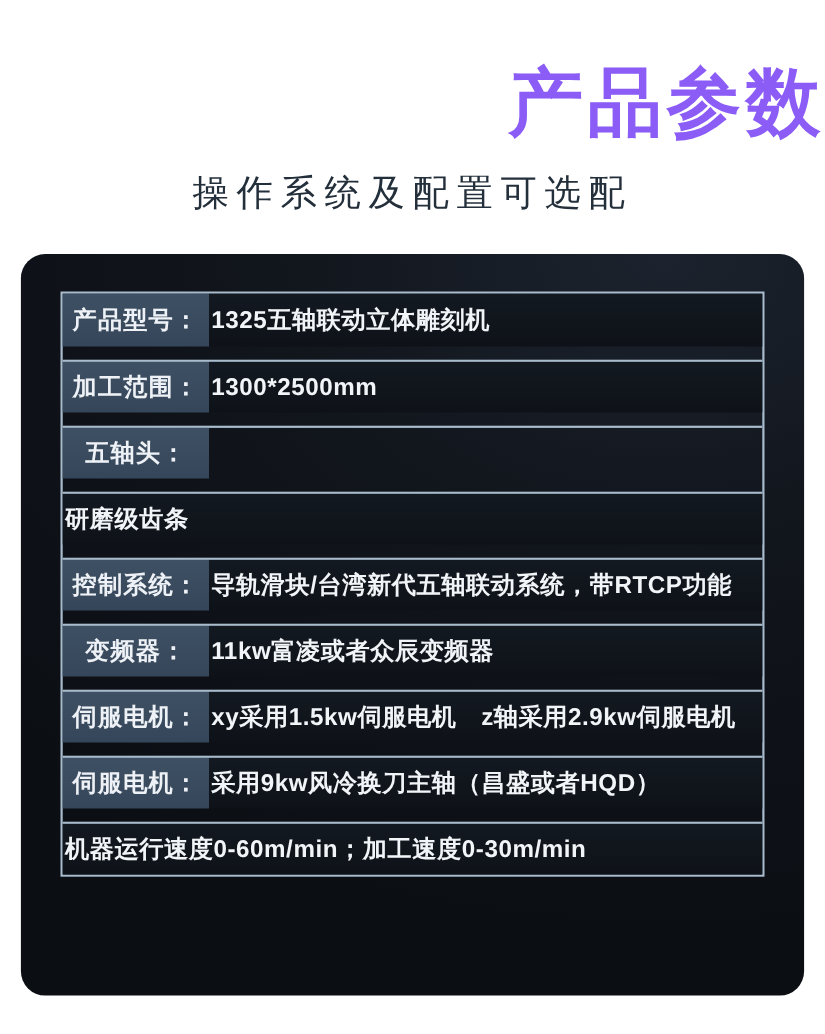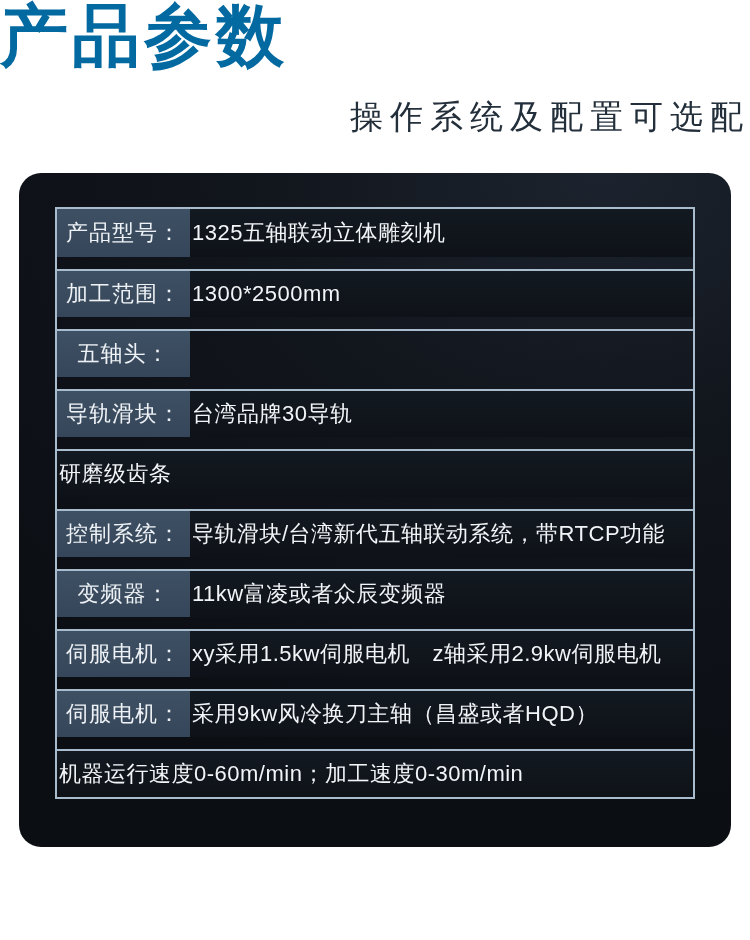--- a/index.html
+++ b/index.html
@@ -5,30 +5,31 @@
   * { margin: 0; padding: 0; box-sizing: border-box; }
   html, body {
     width: 750px; height: 940px;
     background: #ffffff;
     font-family: "Liberation Sans", "DejaVu Sans", sans-serif;
     overflow: hidden;
   }
   .page { width: 750px; height: 940px; position: relative; }
 
   .page-title {
-    text-align: left;
+    margin-top: 58px;
+    text-align: right;
     font-size: 68px;
     line-height: 1.05;
     font-weight: bold;
     letter-spacing: 4px;
-    color: #0369a1;
+    color: #8b5cf6;
   }
   .page-subtitle {
     margin-top: 27px;
-    text-align: right;
+    text-align: center;
     font-size: 33px;
     line-height: 1.15;
     font-weight: 400;
     letter-spacing: 7px;
     color: #232f3a;
   }
 
   .spec-panel {
     margin: 37px auto 0;
     width: 712px;
@@ -38,20 +39,21 @@
     padding: 34px 36px 40px;
   }
 
   .spec-table {
     width: 640px;
     border: 2px solid #a9bccd;
   }
   .spec-row {
     display: flex;
     height: 48px;
+    font-weight: bold;
   }
   .spec-row + .spec-row {
     border-top: 2px solid #a9bccd;
     margin-top: 12px;
   }
   .row-label {
     width: 133px;
     flex: 0 0 133px;
     background: linear-gradient(180deg, #3e5063, #36465a);
     color: #eef2f6;
@@ -90,24 +92,20 @@
     <div class="row-value">1325五轴联动立体雕刻机</div>
   </div>
         <div class="spec-row">
     <div class="row-label">加工范围：</div>
     <div class="row-value">1300*2500mm</div>
   </div>
         <div class="spec-row">
     <div class="row-label">五轴头：</div>
   </div>
         <div class="spec-row">
-    <div class="row-label">导轨滑块：</div>
-    <div class="row-value">台湾品牌30导轨</div>
-  </div>
-        <div class="spec-row">
     <div class="row-value">研磨级齿条</div>
   </div>
         <div class="spec-row">
     <div class="row-label">控制系统：</div>
     <div class="row-value">导轨滑块/台湾新代五轴联动系统，带RTCP功能</div>
   </div>
         <div class="spec-row">
     <div class="row-label">变频器：</div>
     <div class="row-value">11kw富凌或者众辰变频器</div>
   </div>

